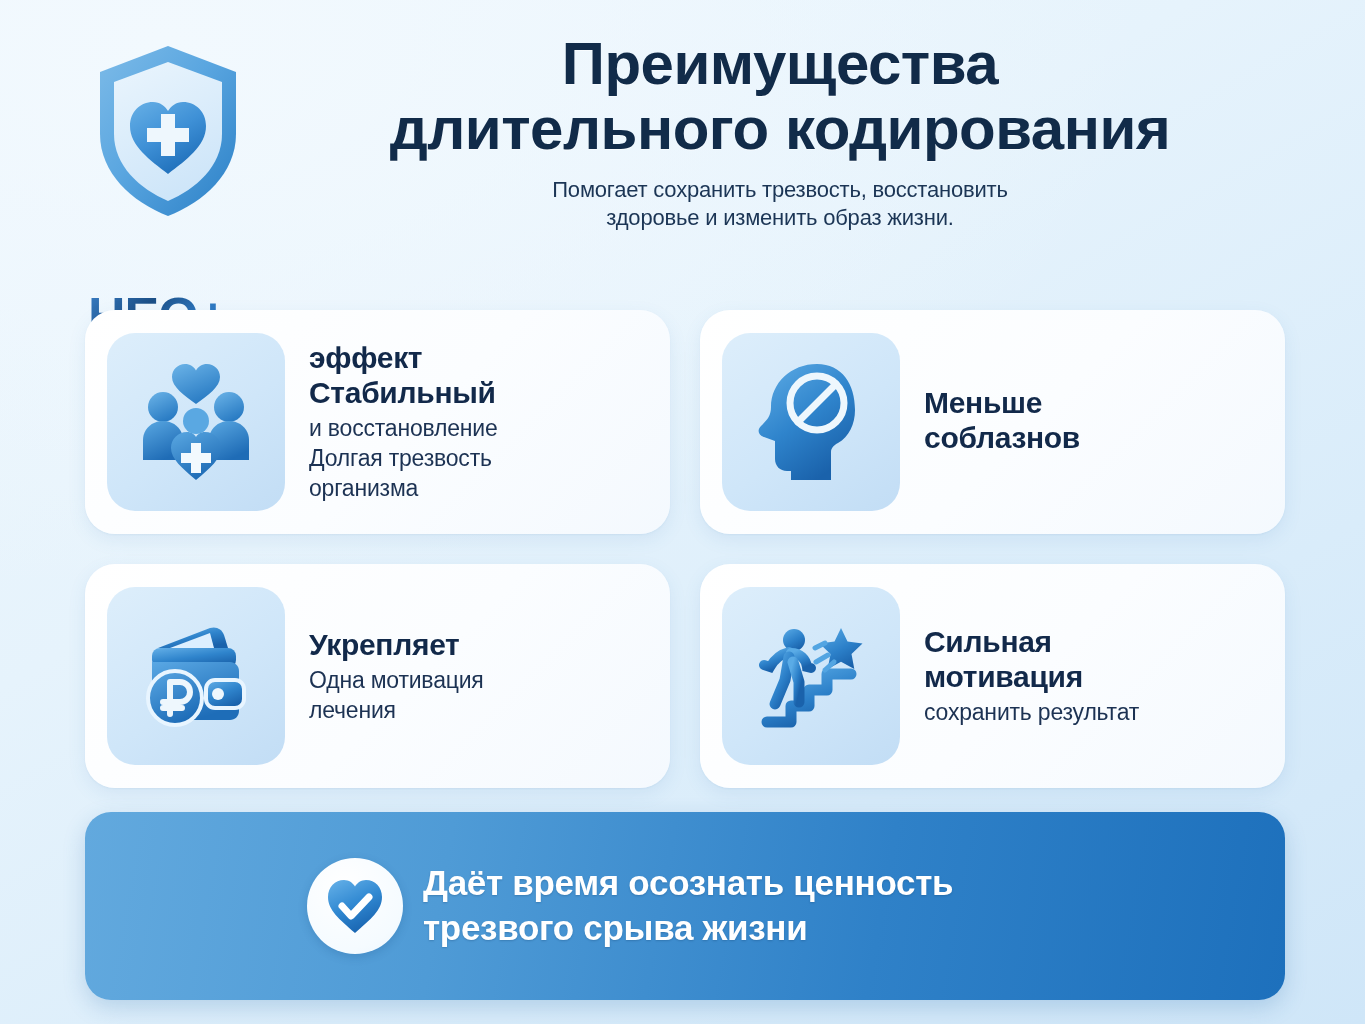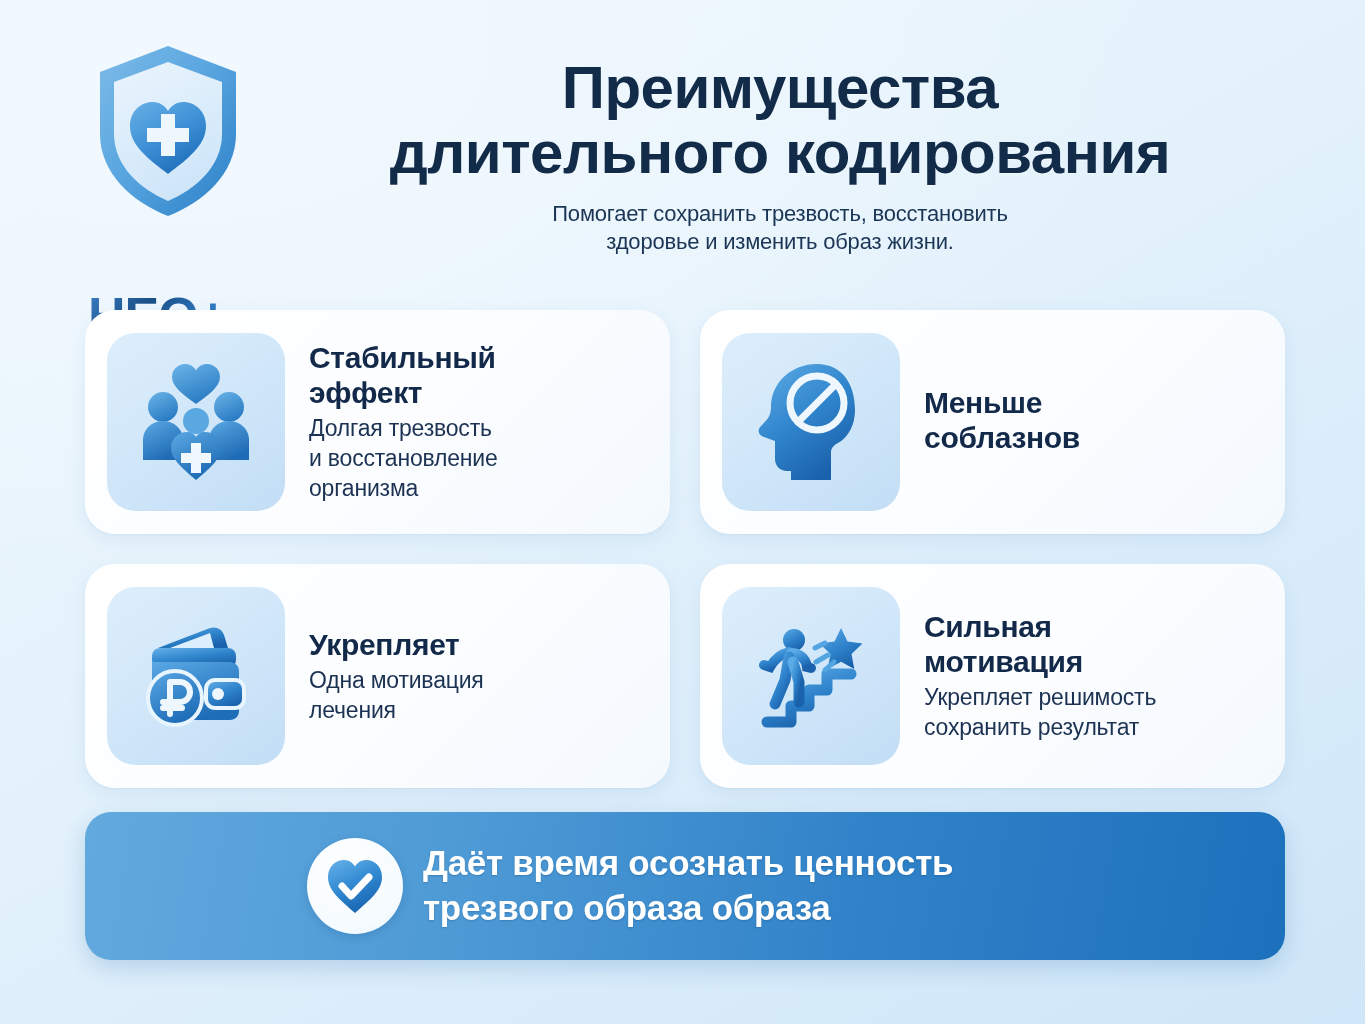--- a/index.html
+++ b/index.html
@@ -36,21 +36,21 @@
     position:absolute; left:10px; top:232px;
     width:200px; height:52px;
     line-height:52px;
     font-size:52px; font-weight:bold; letter-spacing:-1px;
     background:linear-gradient(135deg,#3a7fc6 0%,#1b4f86 30%,#2f79c2 55%,#1f6bb5 80%,#3f93d8 100%);
     -webkit-background-clip:text; background-clip:text; color:transparent;margin-top:16px;
     -webkit-text-fill-color:transparent;
   }
 
   .title-block{
-    position:absolute; left:280px; top:56px; width:1000px;
+    position:absolute; left:280px; top:32px; width:1000px;
     text-align:center;
   }
   .poster-title{
     font-size:60px; font-weight:bold; line-height:1.08;
     color:#112b49; letter-spacing:-0.5px;
     text-shadow:0 1px 0 rgba(255,255,255,.55);
   }
   .poster-title .line2{ white-space:nowrap; }
   .poster-subtitle{
     margin-top:14px;
@@ -92,21 +92,21 @@
     margin-bottom:4px;
   }
   .card-desc{
     font-size:23px; line-height:1.30; color:#1c3253;
     letter-spacing:-0.2px;
   }
 
   
   .banner{
     position:absolute; left:85px; top:812px;
-    width:1200px; height:148px;
+    width:1200px; height:188px;
     border-radius:26px;
     background:linear-gradient(100deg,#62a9de 0%,#4f9bd6 30%,#2f81c8 66%,#1d70bc 100%);
     box-shadow:0 8px 22px rgba(40,110,175,.22);
     display:flex; align-items:center;
     padding-left:190px;
   }
   .banner-icon{
     position:absolute; left:270px; top:50%;
     transform:translate(-50%,-50%);
     width:96px; height:96px; border-radius:50%;
@@ -191,26 +191,26 @@
           <circle cx="99" cy="51" r="15" fill="url(#p1a)"></circle>
           <path d="M79 104 V84 C79 73 88 65 99 65 C110 65 119 73 119 84 V104 Z" fill="url(#p1b)"></path>
           <circle cx="66" cy="65" r="13" fill="#5aa8e2"></circle>
           <path d="M66 124 C52 112 41 103 41 92 C41 83 48 76 57 76 C61.5 76 64.3 78.3 66 81
                    C67.7 78.3 70.5 76 75 76 C84 76 91 83 91 92 C91 103 80 112 66 124 Z" fill="url(#p1b)"></path>
           <path d="M61 87 h10 v10 h10 v10 h-10 v10 h-10 v-10 h-10 v-10 h10 Z" fill="#f2f9fe"></path>
         </svg>
       </div>
       <div class="card-text">
         <div class="card-title">
+          <div>эффект</div>
           <div>Стабильный</div>
-          <div>эффект</div>
         </div>
         <div class="card-desc">
+          <div>и восстановление</div>
           <div>Долгая трезвость</div>
-          <div>и восстановление</div>
           <div>организма</div>
         </div>
       </div>
     </div>
 
     <div class="card">
       <div class="icon-box">
         <svg width="132" height="132" viewBox="0 0 132 132" aria-hidden="true">
           <defs>
             <linearGradient id="hd1" x1="0" y1="0" x2="0.6" y2="1">
@@ -294,21 +294,20 @@
             <line x1="80" y1="60" x2="89" y2="52"></line>
           </g>
         </svg>
       </div>
       <div class="card-text">
         <div class="card-title">
           <div>Сильная</div>
           <div>мотивация</div>
         </div>
         <div class="card-desc">
-          <div>Укрепляет решимость</div>
           <div>сохранить результат</div>
         </div>
       </div>
     </div>
   </div>
 
   <div class="banner">
     <div class="banner-icon">
       <svg width="62" height="62" viewBox="0 0 62 62" aria-hidden="true">
         <defs>
@@ -318,17 +317,17 @@
             <stop offset="100%" stop-color="#1a66b2"></stop>
           </linearGradient>
         </defs>
         <path d="M31 58 C15 44 4 35 4 22 C4 12 11 5 20 5 C25 5 28.6 7.8 31 11.4
                  C33.4 7.8 37 5 42 5 C51 5 58 12 58 22 C58 35 47 44 31 58 Z" fill="url(#bh1)"></path>
         <path d="M18 31 L27 41 L45 22" stroke="#ffffff" stroke-width="7" fill="none" stroke-linecap="round" stroke-linejoin="round"></path>
       </svg>
     </div>
     <div class="banner-text">
       <div>Даёт время осознать ценность</div>
-      <div>трезвого образа образа</div>
+      <div>трезвого срыва жизни</div>
     </div>
   </div>
 
 </div>
 
 </body></html>

